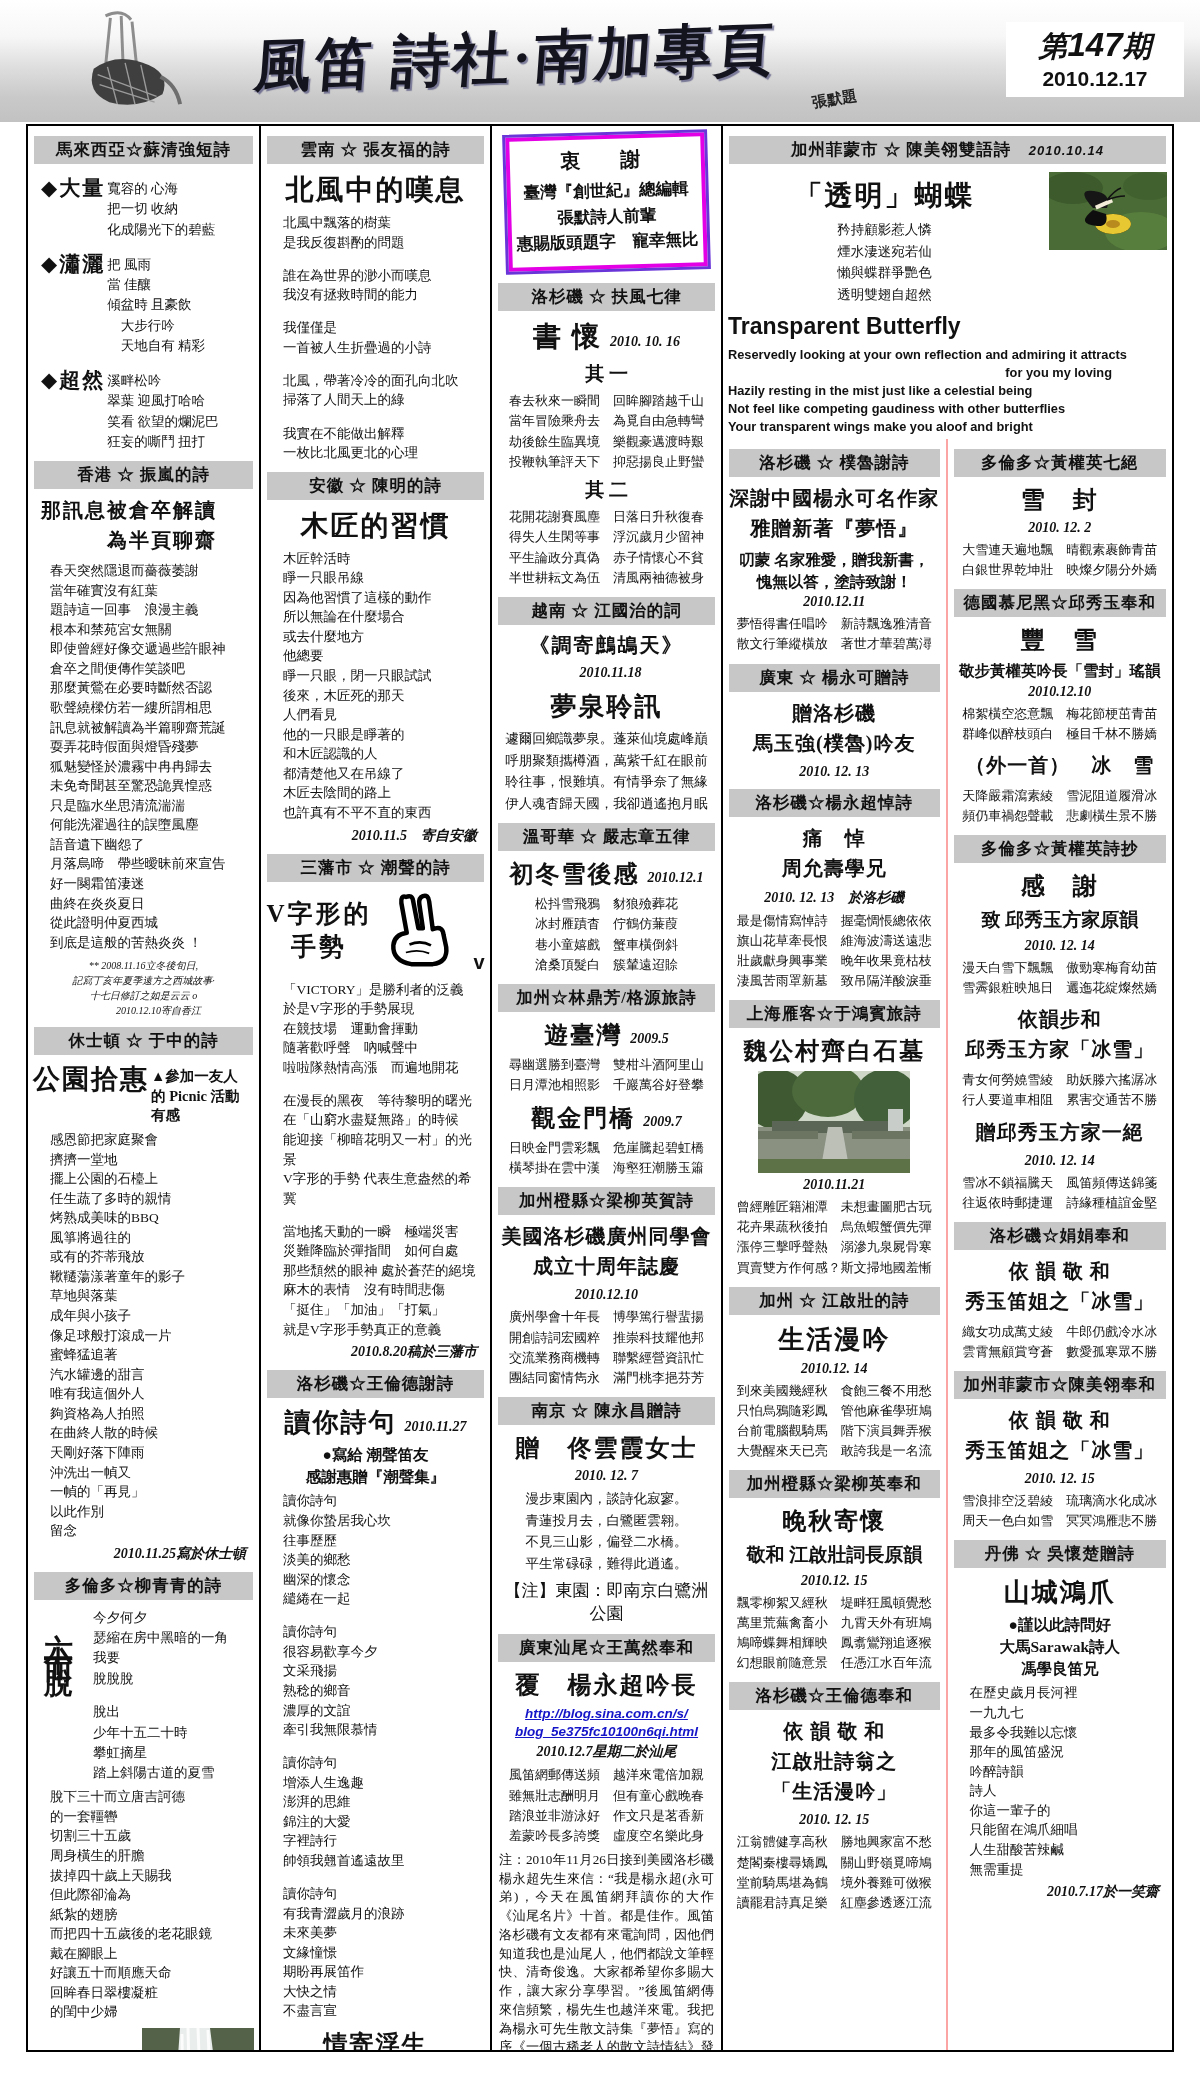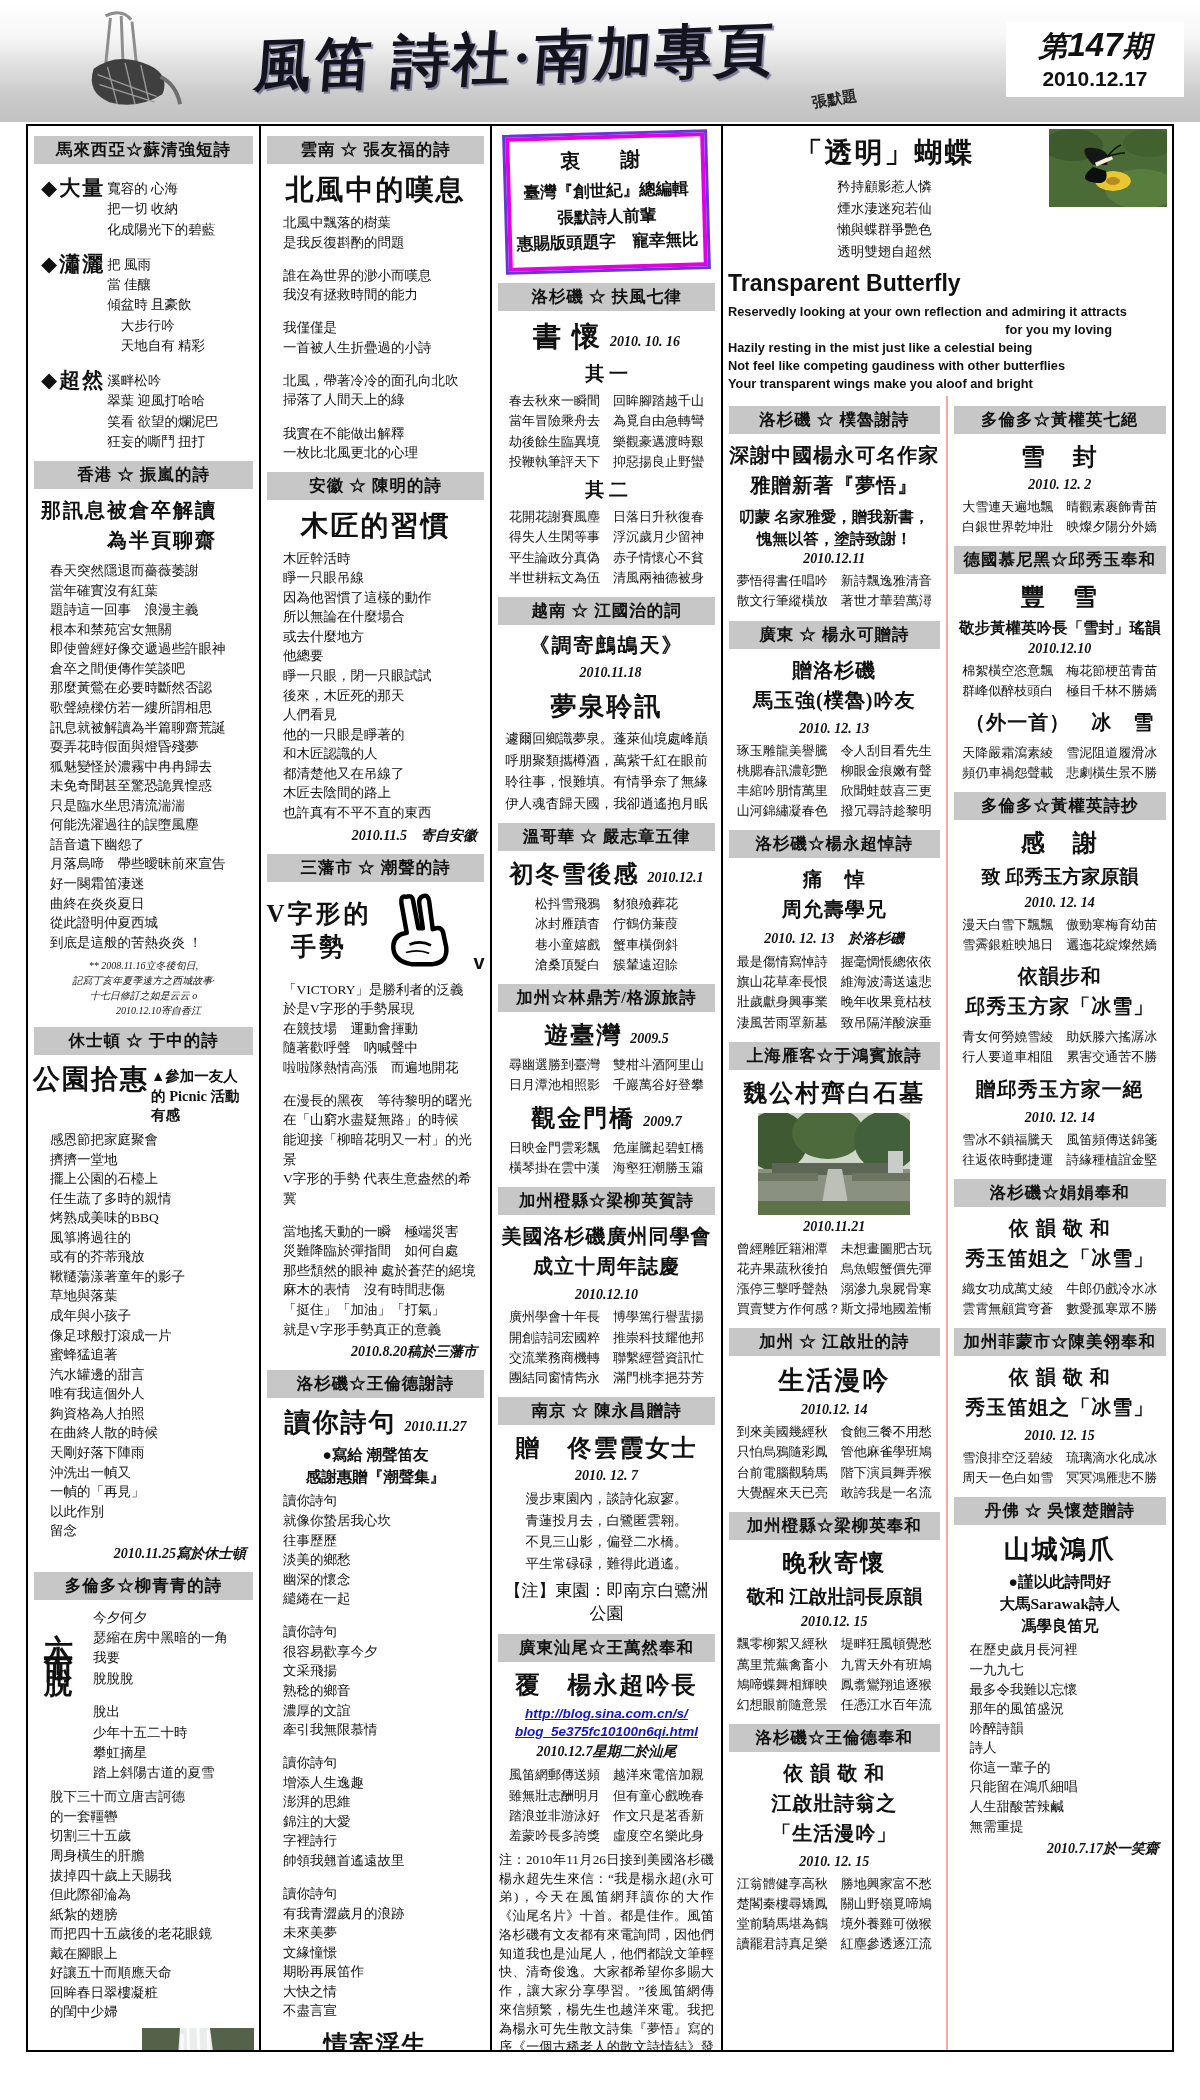--- a/index.html
+++ b/index.html
@@ -491,20 +491,21 @@
           <div class="ln">雖無壯志酬明月　但有童心戲晚春</div>
           <div class="ln">踏浪並非游泳好　作文只是茗香新</div>
           <div class="ln">羞蒙吟長多誇獎　虛度空名樂此身</div>
         </div>
         <div class="notep">
           <div class="ln">注：2010年11月26日接到美國洛杉磯楊永超先生來信：“我是楊永超(永可弟)，今天在風笛網拜讀你的大作《汕尾名片》十首。都是佳作。風笛洛杉磯有文友都有來電詢問，因他們知道我也是汕尾人，他們都說文筆輕快、清奇俊逸。大家都希望你多賜大作，讓大家分享學習。”後風笛網傳來信頻繁，楊先生也越洋來電。我把為楊永可先生散文詩集『夢悟』寫的序《一個古稀老人的散文詩情結》發過去，被刊載在『越東寮周報』副刊：</div>
         </div>
       </div>
     <div class="colpair">
       <div class="c45top" id="c45top">
+          <div class="sec"><span>加州菲蒙市 ☆ 陳美翎雙語詩　</span><span class="secdate">2010.10.14</span></div>
           <div class="row">
             <div class="row-l">
               <div class="ttl sz28"><span>「透明」蝴蝶</span></div>
               <div class="versec">
                 <div class="ln">矜持顧影惹人憐</div>
                 <div class="ln">煙水淒迷宛若仙</div>
                 <div class="ln">懶與蝶群爭艷色</div>
                 <div class="ln">透明雙翅自超然</div>
               </div>
             </div>
@@ -554,26 +555,20 @@
               <div class="ln">散文行筆縱橫放　著世才華碧萬潯</div>
             </div>
             <div class="sec">廣東 ☆ 楊永可贈詩</div>
             <div class="ttl3">
               <div class="ln">贈洛杉磯</div>
               <div class="ln">馬玉強(樸魯)吟友</div>
             </div>
             <div class="date">
               <div class="ln">2010. 12. 13</div>
             </div>
-            <div class="coup">
-              <div class="ln">琢玉雕龍美譽騰　令人刮目看先生</div>
-              <div class="ln">桃腮春訊濃彰艷　柳眼金痕嫩有聲</div>
-              <div class="ln">丰綰吟朋情萬里　欣聞蛙鼓喜三更</div>
-              <div class="ln">山河錦繡凝春色　撥冗尋詩趁黎明</div>
-            </div>
             <div class="sec">洛杉磯☆楊永超悼詩</div>
             <div class="ttl3">
               <div class="ln">痛　悼</div>
               <div class="ln">周允壽學兄</div>
             </div>
             <div class="date">
               <div class="ln">2010. 12. 13　於洛杉磯</div>
             </div>
             <div class="coup">
               <div class="ln">最是傷情寫悼詩　握毫惆悵總依依</div>

